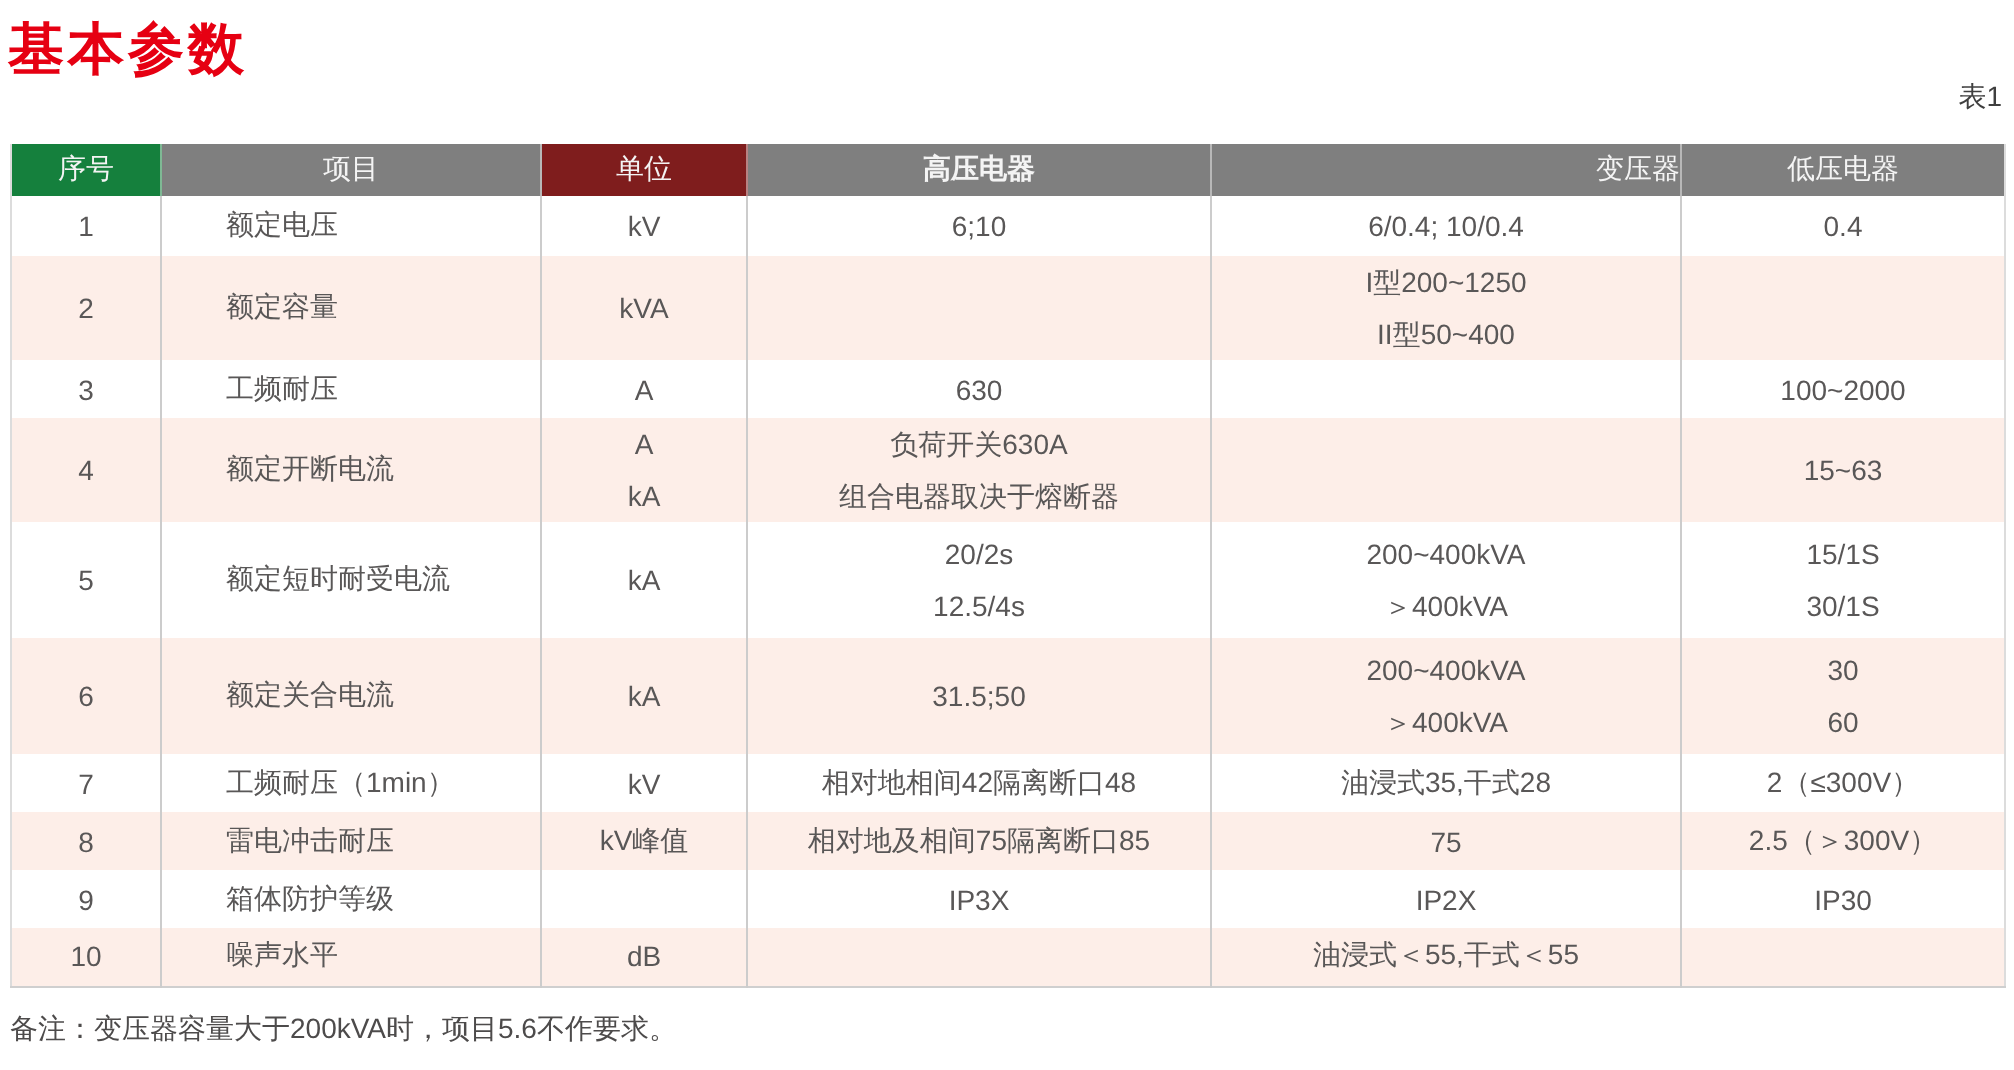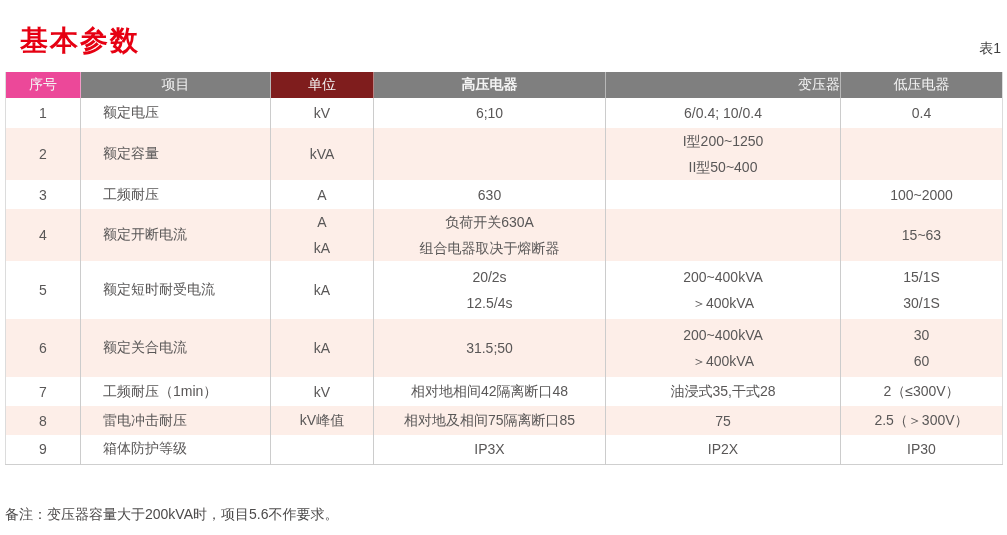--- a/index.html
+++ b/index.html
@@ -2,21 +2,21 @@
 <html><head>
 <meta charset="utf-8">
 <style>
   html,body{margin:0;padding:0;}
   body{
     width:1007px;height:535px;background:#ffffff;position:relative;
     font-family:"Liberation Sans","DejaVu Sans",sans-serif;
     color:#595757;-webkit-font-smoothing:antialiased;
   }
   .page-title{
-    position:absolute;left:4px;top:6px;margin:16px;
+    position:absolute;left:4px;top:6px;margin:0;
     font-size:28px;font-weight:bold;letter-spacing:2px;font-family:Liberation Serif, serif;
   }
   .table-tag{
     position:absolute;right:6px;top:40px;font-size:14px;color:#3f3f3f;
   }
   table.params{
     position:absolute;left:5px;top:72px;width:997px;
     border-collapse:collapse;table-layout:fixed;font-size:14px;
     border-left:1px solid #dcdcdc;border-right:1px solid #dcdcdc;
     border-bottom:1px solid #cfcfcf;
@@ -27,21 +27,21 @@
     text-align:center;vertical-align:middle;padding:0;
   }
   thead th:last-child{border-right:none;}
   tbody td{
     border-right:1px solid #cccccc;
     text-align:center;vertical-align:middle;padding:0;
     background:#ffffff;
   }
   tbody td:last-child{border-right:none;}
   tbody tr.alt td{background:#fdeee8;}
-  td.item{text-align:left;padding-left:22px;}
+  td.item{text-align:left;padding-left:32px;}
   .ln{height:26px;line-height:26px;}
   .note{
     position:absolute;left:5px;top:506px;font-size:14px;color:#4d4b4b;
   }
 </style>
 </head>
 <body>
 
 <h1 class="page-title" style="color: rgb(230, 0, 18);">基本参数</h1>
 <div class="table-tag">表1</div>
@@ -50,21 +50,21 @@
   <colgroup>
     <col style="width:75px">
       <col style="width:190px">
       <col style="width:103px">
     <col style="width:232px">
       <col style="width:235px">
       <col style="width:162px">
   </colgroup>
   <thead>
     <tr id="head-row">
-        <th style="background: #ec4899; color: rgb(244, 244, 244); text-align: center;">序号</th>
+        <th style="background: #15803d; color: rgb(244, 244, 244); text-align: center;">序号</th>
         <th style="background: rgb(127, 127, 127); color: rgb(244, 244, 244); margin-top: 28px;">项目</th>
         <th style="background: #7f1d1d; color: rgb(244, 244, 244);">单位</th>
         <th style="background: rgb(127, 127, 127); color: rgb(244, 244, 244); font-weight: bold;">高压电器</th>
         <th style="background: rgb(127, 127, 127); color: rgb(244, 244, 244); text-align: right;">变压器</th>
         <th style="background: rgb(127, 127, 127); color: rgb(244, 244, 244);">低压电器</th>
       </tr>
   </thead>
   <tbody id="table-body">
       <tr style="height: 30px;">
         <td>1</td>
@@ -155,16 +155,24 @@
         <td>2.5（＞300V）</td>
       </tr>
       <tr style="height: 29px;">
         <td>9</td>
         <td class="item">箱体防护等级</td>
         <td></td>
         <td>IP3X</td>
         <td>IP2X</td>
         <td>IP30</td>
       </tr>
+      <tr class="alt" style="height: 29px;">
+        <td>10</td>
+        <td class="item">噪声水平</td>
+        <td>dB</td>
+        <td></td>
+        <td>油浸式＜55,干式＜55</td>
+        <td></td>
+      </tr>
     </tbody>
 </table>
 
 <div class="note">备注：变压器容量大于200kVA时，项目5.6不作要求。</div>
 
 </body></html>

